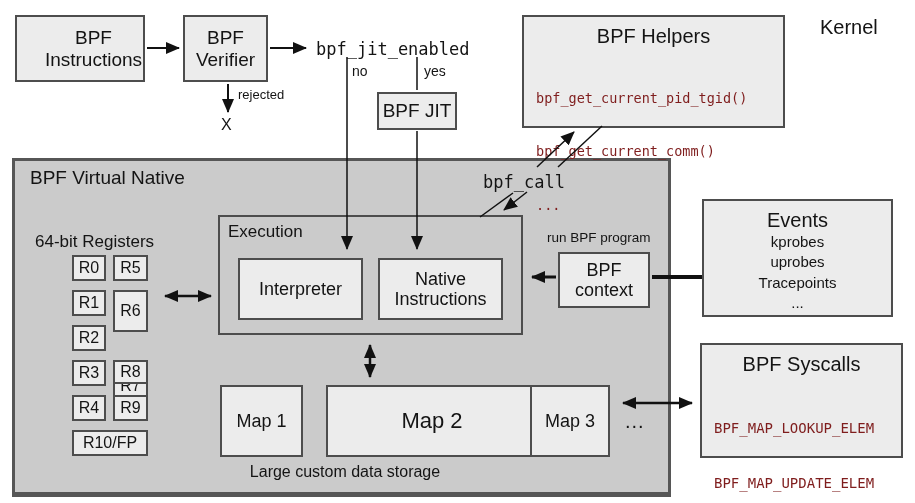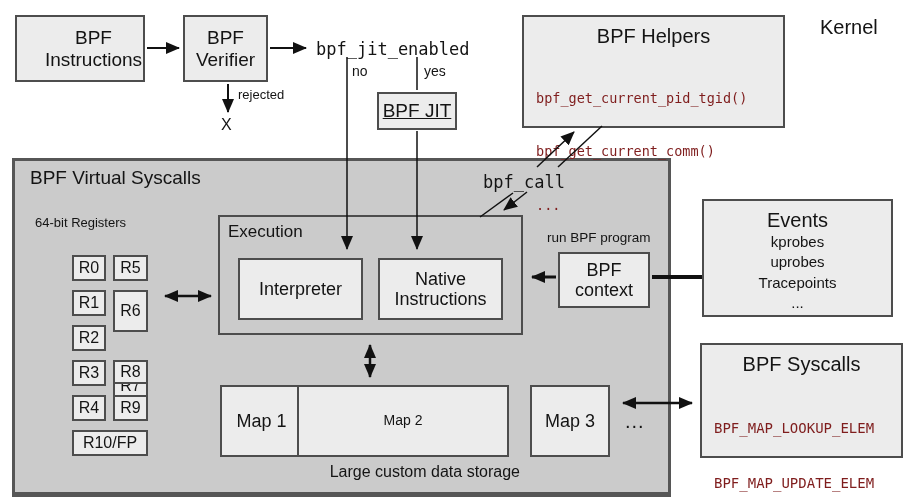--- a/index.html
+++ b/index.html
@@ -41,54 +41,54 @@
   .l3{stroke:#111; stroke-width:3; fill:none;}
   .l4{stroke:#111; stroke-width:4; fill:none;}
   .l15{stroke:#111; stroke-width:1.5; fill:none;}
 </style>
 </head>
 <body>
 
 <div id="canvas">
 
   <div class="vm" style="left:12px; top:158px; width:659px; height:339px;"></div>
-  <div class="lbl" style="left:30px; top:167px; font-size:19px;">BPF Virtual Syscalls</div>
+  <div class="lbl" style="left:30px; top:167px; font-size:19px;">BPF Virtual Native</div>
 
   <div class="node" style="left:15px; top:15px; width:130px; height:67px;padding-left:27px;">
     <span>BPF Instructions</span>
   </div>
 
   <div class="node" style="left:183px; top:15px; width:85px; height:67px;">
     <span>BPF Verifier</span>
   </div>
 
   <div class="lbl mono" style="left:316px; top:39px; font-size:17px;">bpf_jit_enabled</div>
 
   <div class="lbl" style="left:352px; top:63px; font-size:14px;">no</div>
   <div class="lbl" style="left:424px; top:63px; font-size:14px;">yes</div>
 
   <div class="lbl" style="left:238px; top:87px; font-size:13px;">rejected</div>
   <div class="lbl" style="left:221px; top:116px; font-size:16px;">X</div>
 
-  <div class="node" style="left:377px; top:92px; width:80px; height:38px;text-decoration:underline;">
+  <div class="node" style="left:377px; top:92px; width:80px; height:38px;">
     <span>BPF JIT</span>
   </div>
 
   <div class="panel" style="left:522px; top:15px; width:263px; height:113px;">
     <div class="title">BPF Helpers</div>
     <div class="mono-list">
       <div>bpf_get_current_pid_tgid()</div>
       <div>bpf_get_current_comm()</div>
       <div>...</div>
     </div>
   </div>
 
   <div class="lbl" style="left:820px; top:16px; font-size:20px;">Kernel</div>
 
-  <div class="lbl" style="left:35px; top:215px; font-size:13px;">64-bit Registers</div>
+  <div class="lbl" style="left:35px; top:232px; font-size:17px;">64-bit Registers</div>
 
   <div class="reg" style="left:72px;  top:255px; width:34px; height:26px;">
       <span>R0</span>
     </div>
   <div class="reg" style="left:113px; top:255px; width:35px; height:26px;">
       <span>R5</span>
     </div>
   <div class="reg" style="left:72px;  top:290px; width:34px; height:26px;">
       <span>R1</span>
     </div>
@@ -131,29 +131,29 @@
 
   <div class="lbl" style="left:547px; top:230px; font-size:13.5px;text-align:center;">run BPF program</div>
 
   <div class="node" style="left:558px; top:252px; width:92px; height:56px; font-size:18px;">
     <span>BPF context</span>
   </div>
 
   <div class="node" style="left:220px; top:385px; width:83px; height:72px; font-size:18px;">
     <span>Map 1</span>
   </div>
-  <div class="node" style="left:297px; top:385px; width:212px; height:72px; font-size:14px;">
+  <div class="node" style="left:326px; top:385px; width:212px; height:72px; font-size:22px;">
     <span>Map 2</span>
   </div>
   <div class="node" style="left:530px; top:385px; width:80px; height:72px; font-size:18px;">
     <span>Map 3</span>
   </div>
   <div class="lbl" style="left:625px; top:410px; font-size:20px; letter-spacing:1px;">...</div>
 
-  <div class="lbl" style="left:170px; top:463px; width:350px; text-align:right; font-size:16px;">Large custom data storage</div>
+  <div class="lbl" style="left:170px; top:463px; width:350px; text-align:center; font-size:16px;">Large custom data storage</div>
 
   <div class="panel" style="left:702px; top:199px; width:191px; height:118px;">
     <div class="title" style="margin-bottom:0;">Events</div>
     <div class="center-list">
       <div>kprobes</div>
       <div>uprobes</div>
       <div>Tracepoints</div>
       <div>...</div>
     </div>
   </div>

